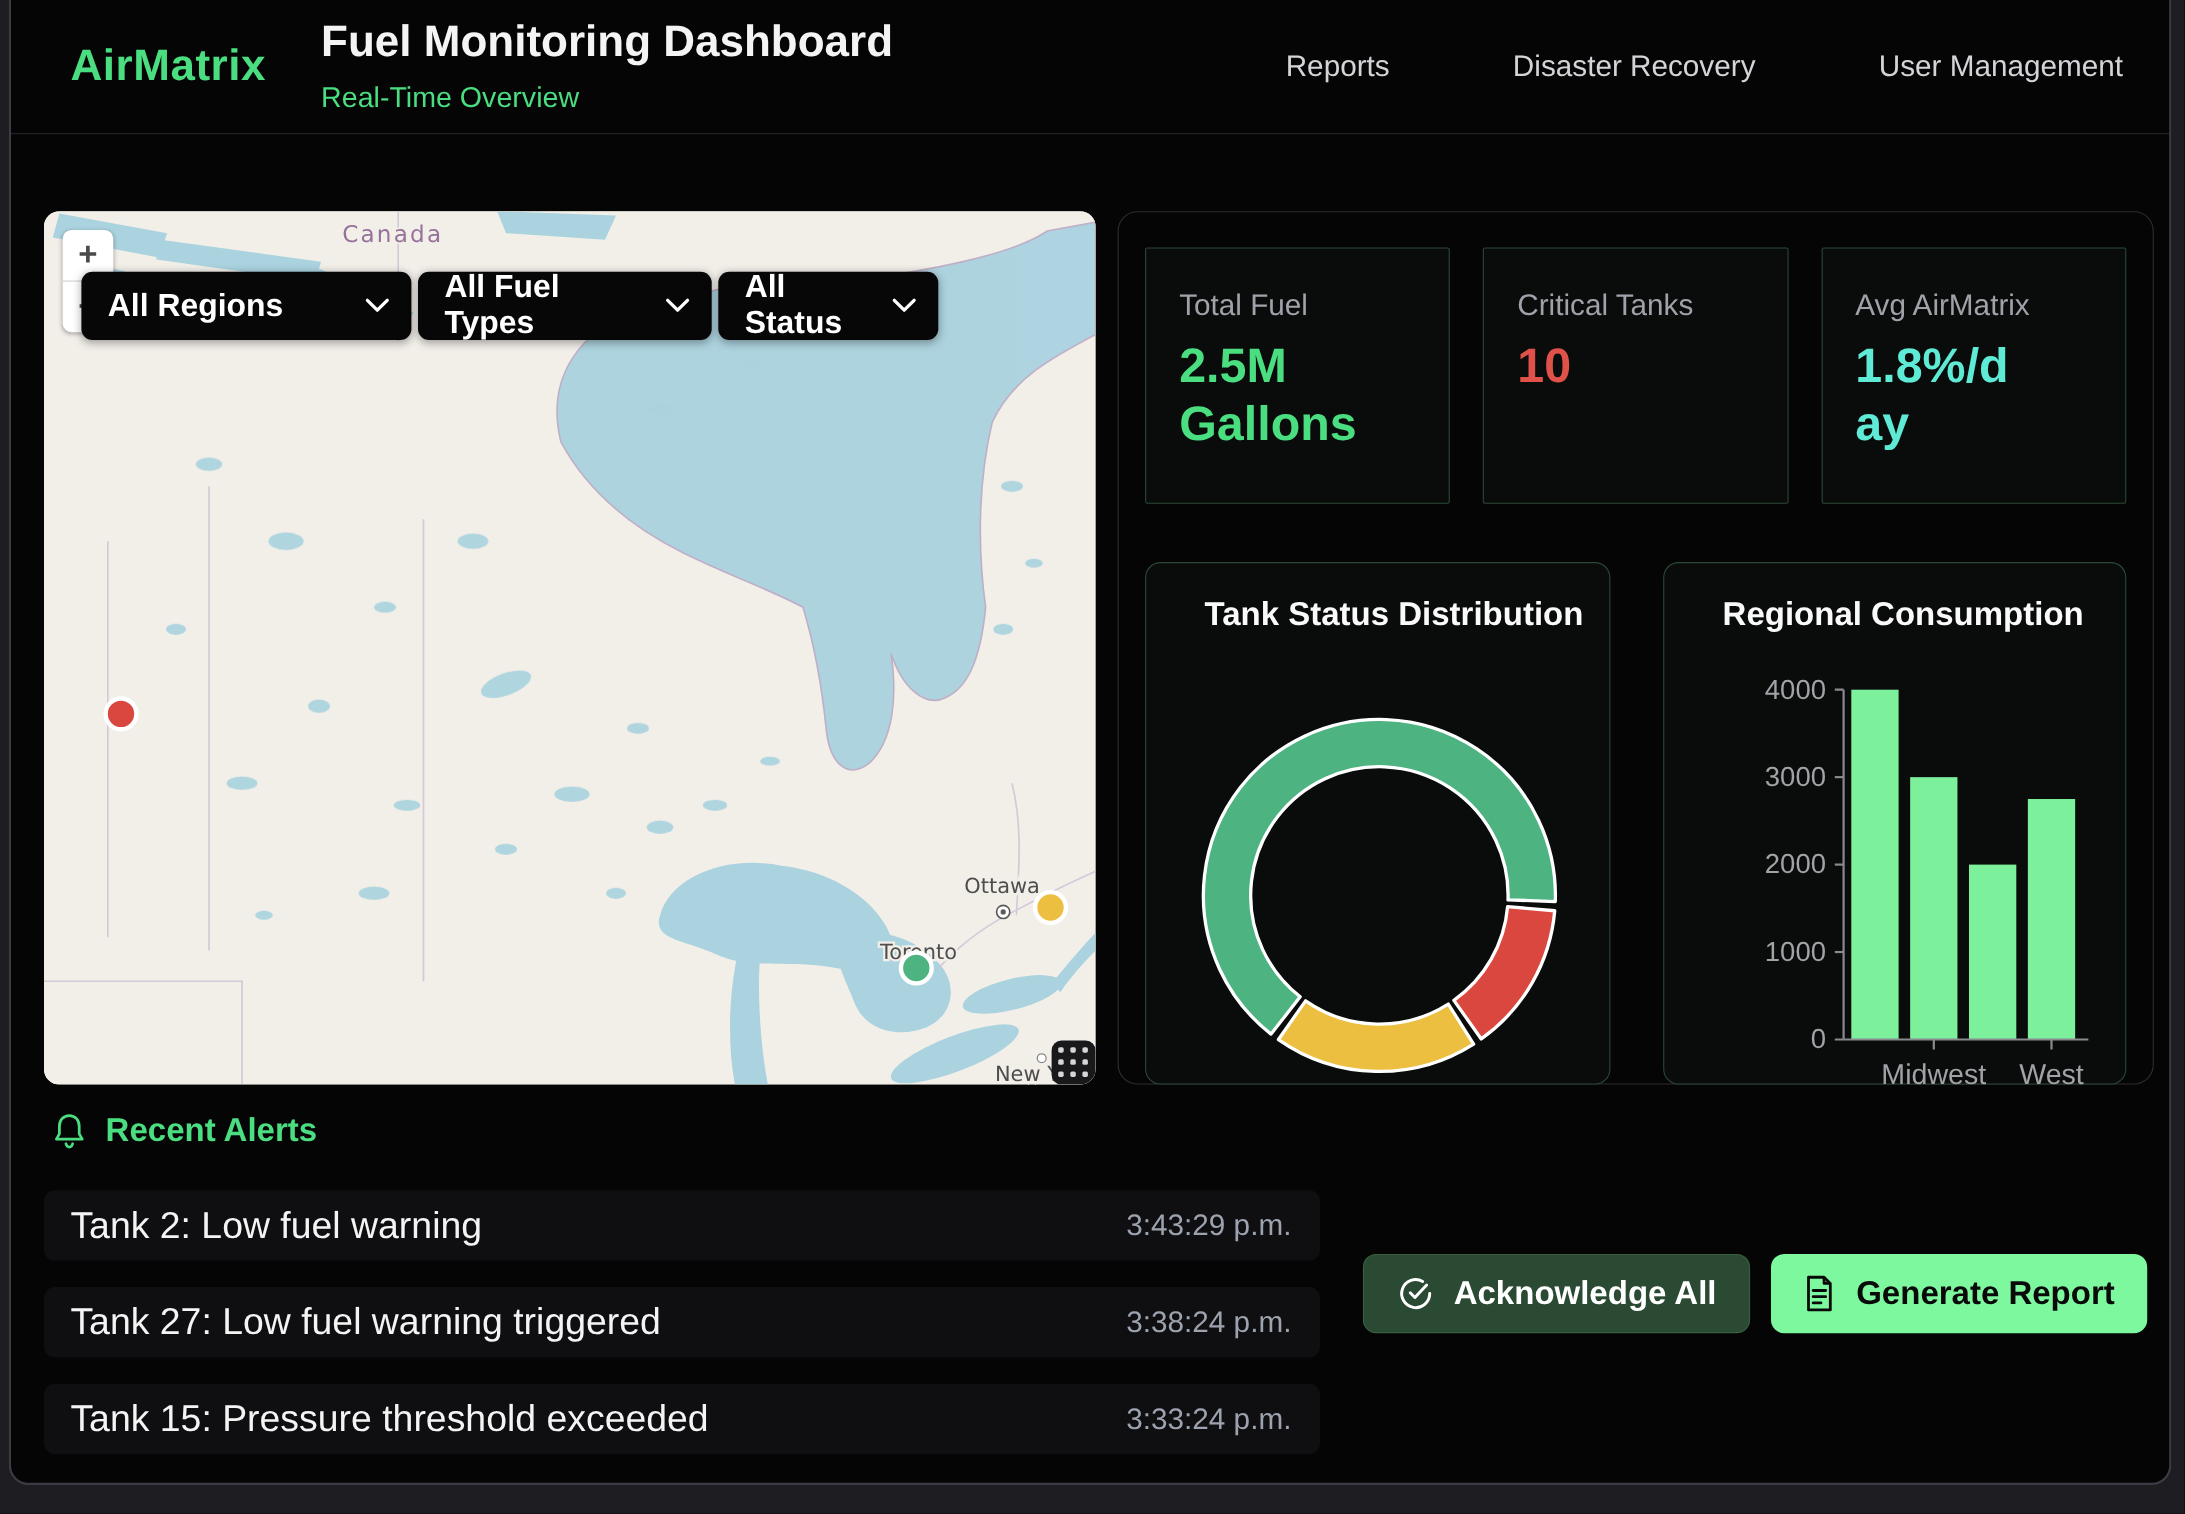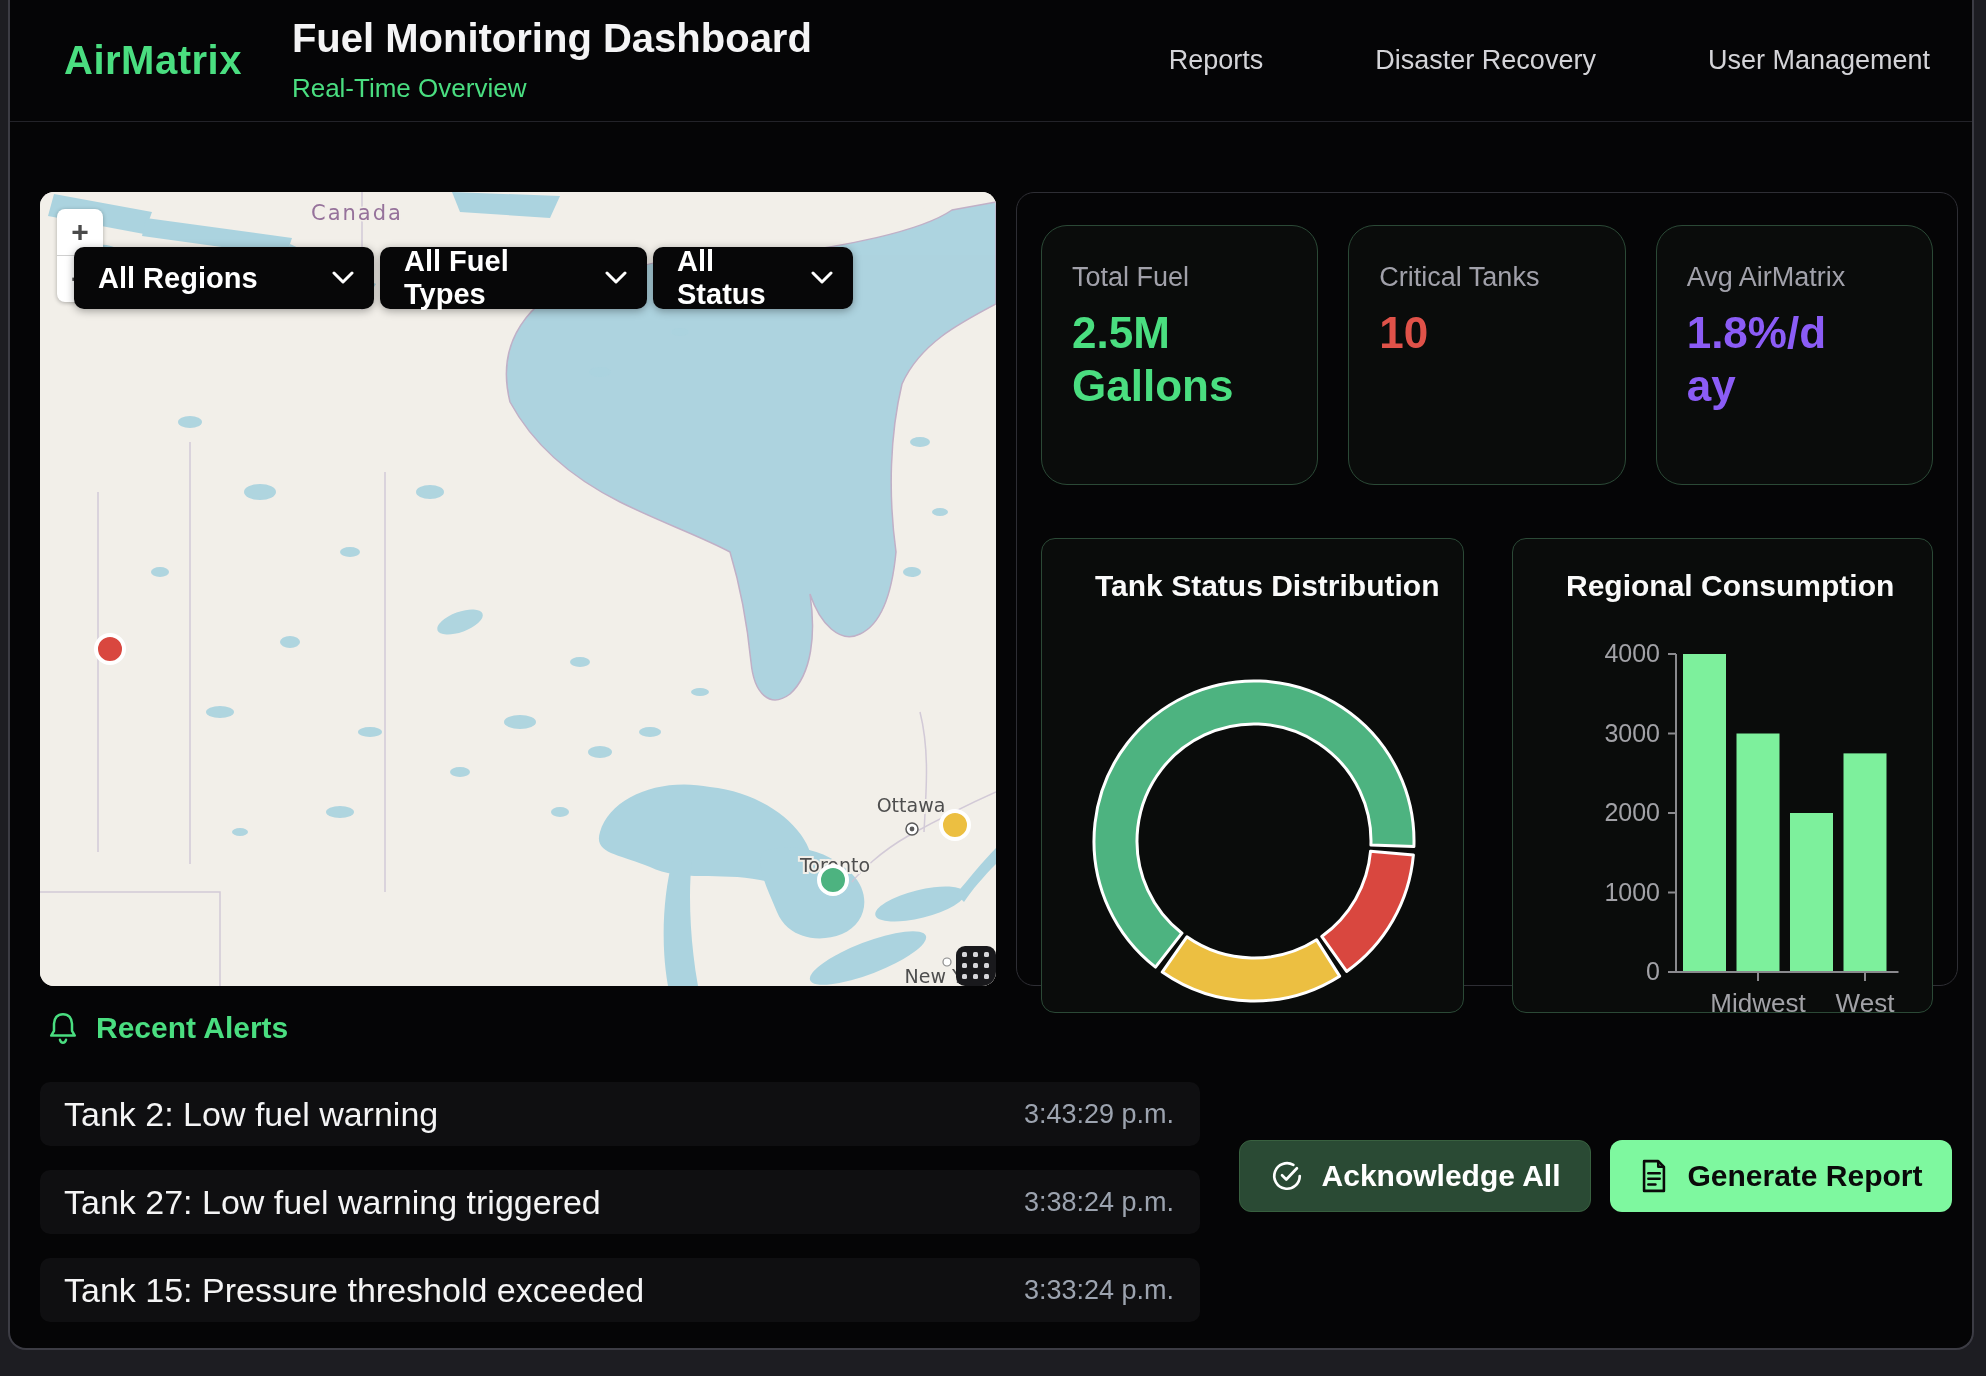--- a/index.html
+++ b/index.html
@@ -51,22 +51,22 @@
     gap:5px;align-content:center;justify-content:center;z-index:2;cursor:grab;
   }
   .drag-handle i{width:5px;height:5px;border-radius:1.5px;background:#d6d6d9;}
   
   .right-panel{
     position:absolute;left:1006px;top:192px;width:942px;height:794px;box-sizing:border-box;
     border:1px solid #2e2e34;border-radius:18px;padding:32px 24px 0 24px;background:#050506;
   }
   .stats-row{display:flex;gap:30px;}
   .stat-card{
-    width:278px;height:260px;box-sizing:border-box;background:#0a0c0b;border:1px solid #2b4936;
-    border-radius:26px;padding:36px 15px 0 30px;
+    width:278px;height:233px;box-sizing:border-box;background:#0a0c0b;border:1px solid #2b4936;
+    border-radius:2px;padding:36px 15px 0 30px;
   }
   .stat-label{font-size:27px;color:#a1a1aa;}
   .stat-value{font-size:44px;font-weight:700;margin-top:14px;line-height:1.2;max-width:225px;}
   .stat-card:nth-child(3) .stat-value{max-width:152px;overflow-wrap:anywhere;}
   .charts-row{display:flex;gap:48px;margin-top:53px;}
   .chart-panel{
     position:relative;height:475px;box-sizing:border-box;background:#0a0c0b;
     border:1px solid #2b4936;border-radius:14px;
   }
   .chart-panel.donut{width:424px;}
@@ -234,21 +234,21 @@
       <div class="stat-card">
         <div class="stat-label">Total Fuel</div>
         <div class="stat-value" style="color: rgb(74, 222, 128);">2.5M Gallons</div>
       </div>
       <div class="stat-card">
         <div class="stat-label">Critical Tanks</div>
         <div class="stat-value" style="color: rgb(224, 82, 73);">10</div>
       </div>
       <div class="stat-card">
         <div class="stat-label">Avg AirMatrix</div>
-        <div class="stat-value" style="color: #8b5cf6;">1.8%/day</div>
+        <div class="stat-value" style="color: #5eead4;">1.8%/day</div>
       </div>
     </div>
 
     <div class="charts-row">
       <div class="chart-panel donut">
         <div class="chart-title">Tank Status Distribution</div>
         <div class="chart-body"><svg width="424" height="405" viewBox="0 0 424 405">
               <path d="M113.49416394789468,358.08172057707554 A160,160 0 1 1 371.9025323230553,237.58391947240005 L328.9287267612342,236.08324111419253 A117,117 0 1 0 139.96760738689798,324.1972581719865 Z" fill="#4db380" stroke="#ffffff" stroke-width="3" stroke-linejoin="round"></path>
               <path d="M371.39115169467925,245.9449188396254 A160,160 0 0 1 304.6021955966311,362.4792449805075 L279.71535553003645,327.41294789199605 A117,117 0 0 0 328.5547796767342,242.19722190147607 Z" fill="#d9473f" stroke="#ffffff" stroke-width="3" stroke-linejoin="round"></path>
               <path d="M297.6465314500035,367.1468521667581 A160,160 0 0 1 120.22777018383276,363.0643270862388 L144.89155694692772,327.8407891818121 A117,117 0 0 0 274.62902612281505,330.82613564694185 Z" fill="#ecbf41" stroke="#ffffff" stroke-width="3" stroke-linejoin="round"></path>

